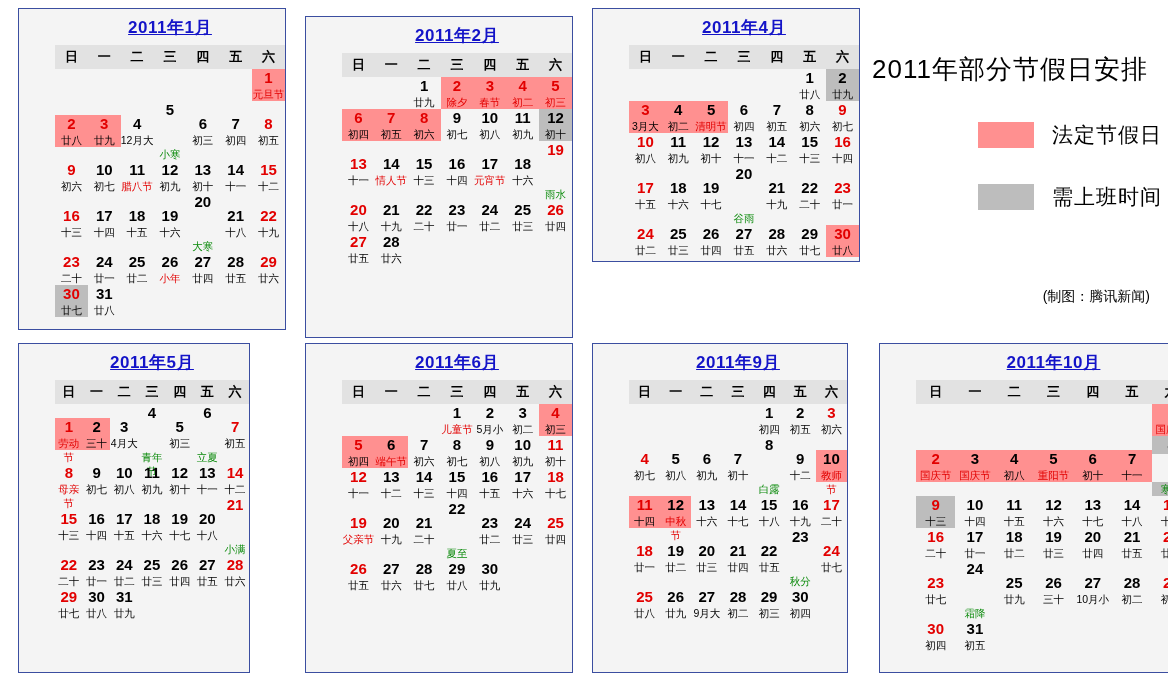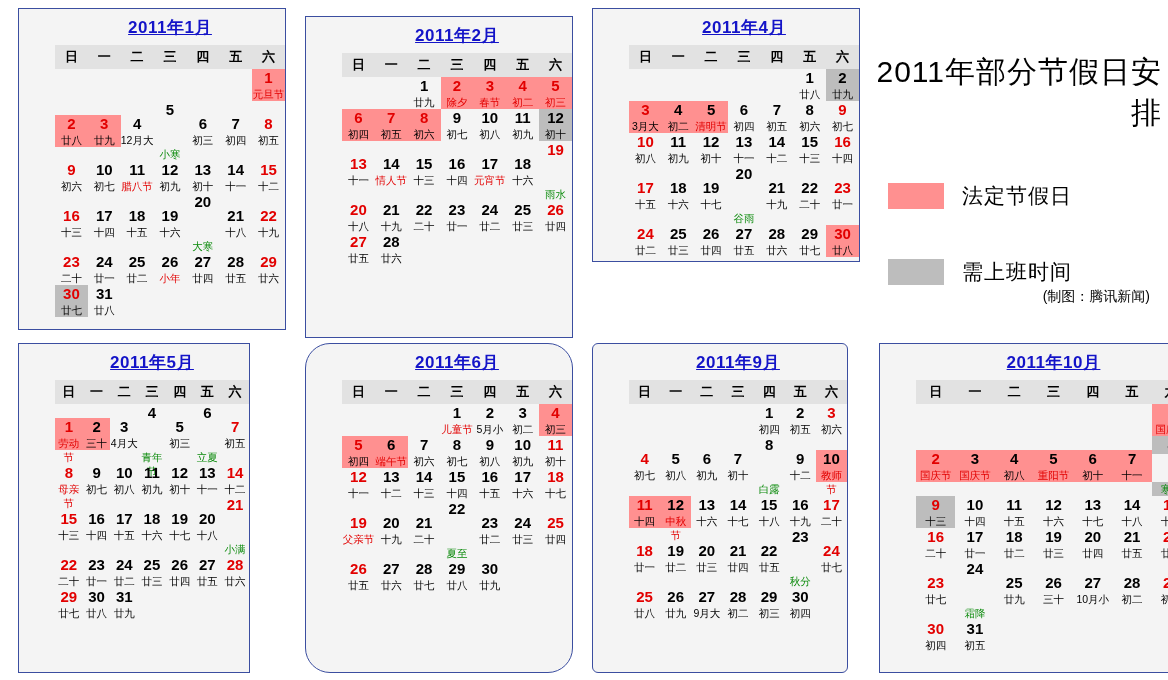--- a/index.html
+++ b/index.html
@@ -68,30 +68,31 @@
   .work{background:#bdbdbd;}
   .lun-green{color:#0b8a0b;margin-top:28px;}
   .lun-red{color:#e20000;}
   
   .legend{
     position:absolute;
     left:872px;top:52px;
     width:290px;
   }
   .legend-title{
-    font-size:30px;
+    font-size:26px;
     color:#000;
-    text-align:right;
+    text-align:left;
     letter-spacing:1px;
   }
   .legend-row{
     display:flex;
     align-items:center;
-    margin-top:48px;
+    margin-top:34px;
     padding-left:16px;
+    justify-content:flex-end;
   }
   .swatch{
     width:56px;height:26px;
     margin-right:18px;
     flex:0 0 auto;
   }
   .sw-hol{background:#ff9090;}
   .sw-work{background:#bdbdbd;}
   .legend-label{
     font-size:21px;
@@ -808,21 +809,21 @@
               <div class="lunar">&nbsp;</div>
             </td>
             <td>
               <div class="daynum">&nbsp;</div>
               <div class="lunar">&nbsp;</div>
             </td>
           </tr>
         </tbody>
       </table>
     </div>
-    <div class="month" style="left: 305px; top: 343px; width: 268px; height: 330px; border-radius: 25px;">
+    <div class="month" style="left: 305px; top: 343px; width: 268px; height: 330px;">
       <div class="m-title">2011年6月</div>
       <table class="cal">
         <thead>
           <tr>
             <th>日</th>
             <th>一</th>
             <th>二</th>
             <th>三</th>
             <th>四</th>
             <th>五</th>
@@ -976,21 +977,21 @@
               <div class="lunar">&nbsp;</div>
             </td>
             <td>
               <div class="daynum">&nbsp;</div>
               <div class="lunar">&nbsp;</div>
             </td>
           </tr>
         </tbody>
       </table>
     </div>
-    <div class="month" style="left: 592px; top: 343px; width: 256px; height: 330px; border-radius: 6px;">
+    <div class="month" style="left: 592px; top: 343px; width: 256px; height: 330px;">
       <div class="m-title">2011年9月</div>
       <table class="cal">
         <thead>
           <tr>
             <th>日</th>
             <th>一</th>
             <th>二</th>
             <th>三</th>
             <th>四</th>
             <th>五</th>

